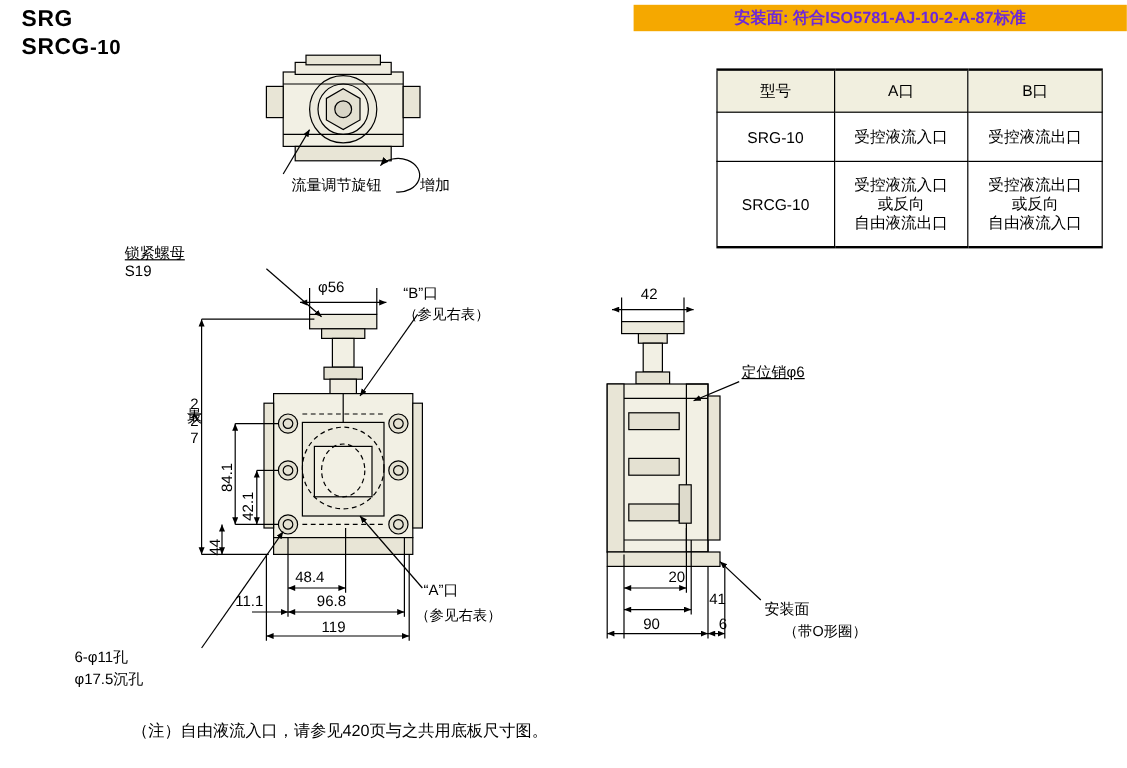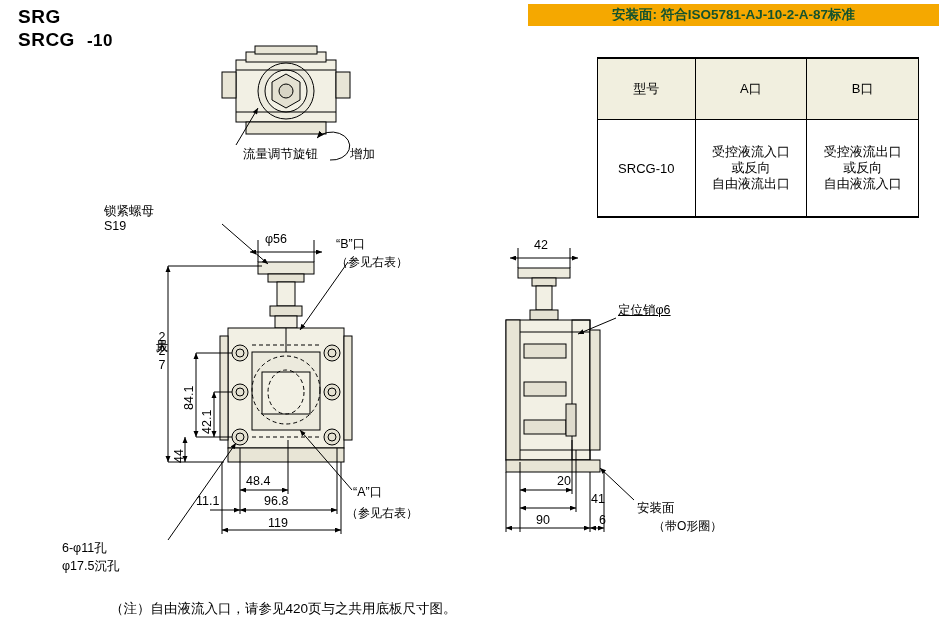--- a/index.html
+++ b/index.html
@@ -8,31 +8,31 @@
     background:#ffffff;
     font-family:"Liberation Sans","DejaVu Sans",sans-serif;
     position:relative;
     overflow:hidden;
     color:#000;
   }
   .abs{position:absolute;}
   
   #title-block{left:18px;top:6px;font-weight:bold;font-size:19px;line-height:22px;letter-spacing:.5px;}
   #title-block .l2{margin-top:1px;}
-  #title-suffix{font-size:17px;font-weight:bold;margin-left:12px;}
+  #title-suffix{font-size:17px;font-weight:bold;}
   
   #mount-banner{
     left:528px;top:4px;width:411px;height:22px;
-    background:#f5a800;color:#14532d;font-size:13.5px;font-weight:bold;
+    background:#f5a800;color:#6d28d9;font-size:13.5px;font-weight:bold;
     display:flex;align-items:center;justify-content:center;
     letter-spacing:0px;
   }
   
   #spec-table{left:597px;top:57px;width:322px;border-collapse:collapse;font-size:13px;}
-  #spec-table td,#spec-table th{border:1px solid #000;text-align:center;vertical-align:middle;padding:19px 2px;font-weight:normal;}
+  #spec-table td,#spec-table th{border:1px solid #000;text-align:center;vertical-align:middle;padding:6px 2px;font-weight:normal;}
   #spec-table thead th{background:#f1efdf;height:22px;}
   #spec-table tbody td{background:#fff;}
   #spec-table .thick-top td,#spec-table .thick-top th{border-top:2px solid #000;}
   #spec-table .thick-bottom td{border-bottom:2px solid #000;}
   #spec-table .multi{line-height:16px;}
   
   .lbl{font-size:12.5px;white-space:nowrap;}
   .lbl-s{font-size:12px;white-space:nowrap;}
   .vtext{writing-mode:vertical-rl;text-orientation:upright;font-size:12.5px;white-space:nowrap;}
   .rot{transform-origin:left top;}
@@ -58,20 +58,25 @@
 
 <table class="abs" id="spec-table">
   <thead>
     <tr class="thick-top">
       <th style="width:96px">型号</th>
       <th style="width:113px">A口</th>
       <th style="width:113px">B口</th>
     </tr>
   </thead>
   <tbody>
+    <tr>
+      <td style="height:28px">SRG-10</td>
+      <td>受控液流入口</td>
+      <td>受控液流出口</td>
+    </tr>
     <tr class="thick-bottom">
       <td style="height:58px">SRCG-10</td>
       <td class="multi">
         <div>受控液流入口</div>
         <div>或反向</div>
         <div>自由液流出口</div>
       </td>
       <td class="multi">
         <div>受控液流出口</div>
         <div>或反向</div>
@@ -250,21 +255,21 @@
     <line x1="604" y1="472" x2="604" y2="532"></line>
 
     <path d="M616,318 L578,334" marker-end="url(#arrowS)"></path>
     <path d="M634,500 L600,468" marker-end="url(#arrowS)"></path>
   </g>
 </svg>
 
 <div class="abs lbl" style="left:243px;top:146px;">流量调节旋钮</div>
 <div class="abs lbl" style="left:350px;top:146px;">增加</div>
 
-<div class="abs lbl" style="left:104px;top:203px;">锁紧螺母</div>
+<div class="abs lbl" style="left:104px;top:203px;text-decoration:underline;">锁紧螺母</div>
 <div class="abs lbl" style="left:104px;top:219px;">S19</div>
 
 <div class="abs lbl" style="left:265px;top:232px;">φ56</div>
 
 <div class="abs lbl" style="left:336px;top:236px;">“B”口</div>
 <div class="abs lbl-s" style="left:336px;top:254px;">（参见右表）</div>
 
 <div class="abs lbl" style="left:353px;top:484px;">“A”口</div>
 <div class="abs lbl-s" style="left:346px;top:505px;">（参见右表）</div>
 

